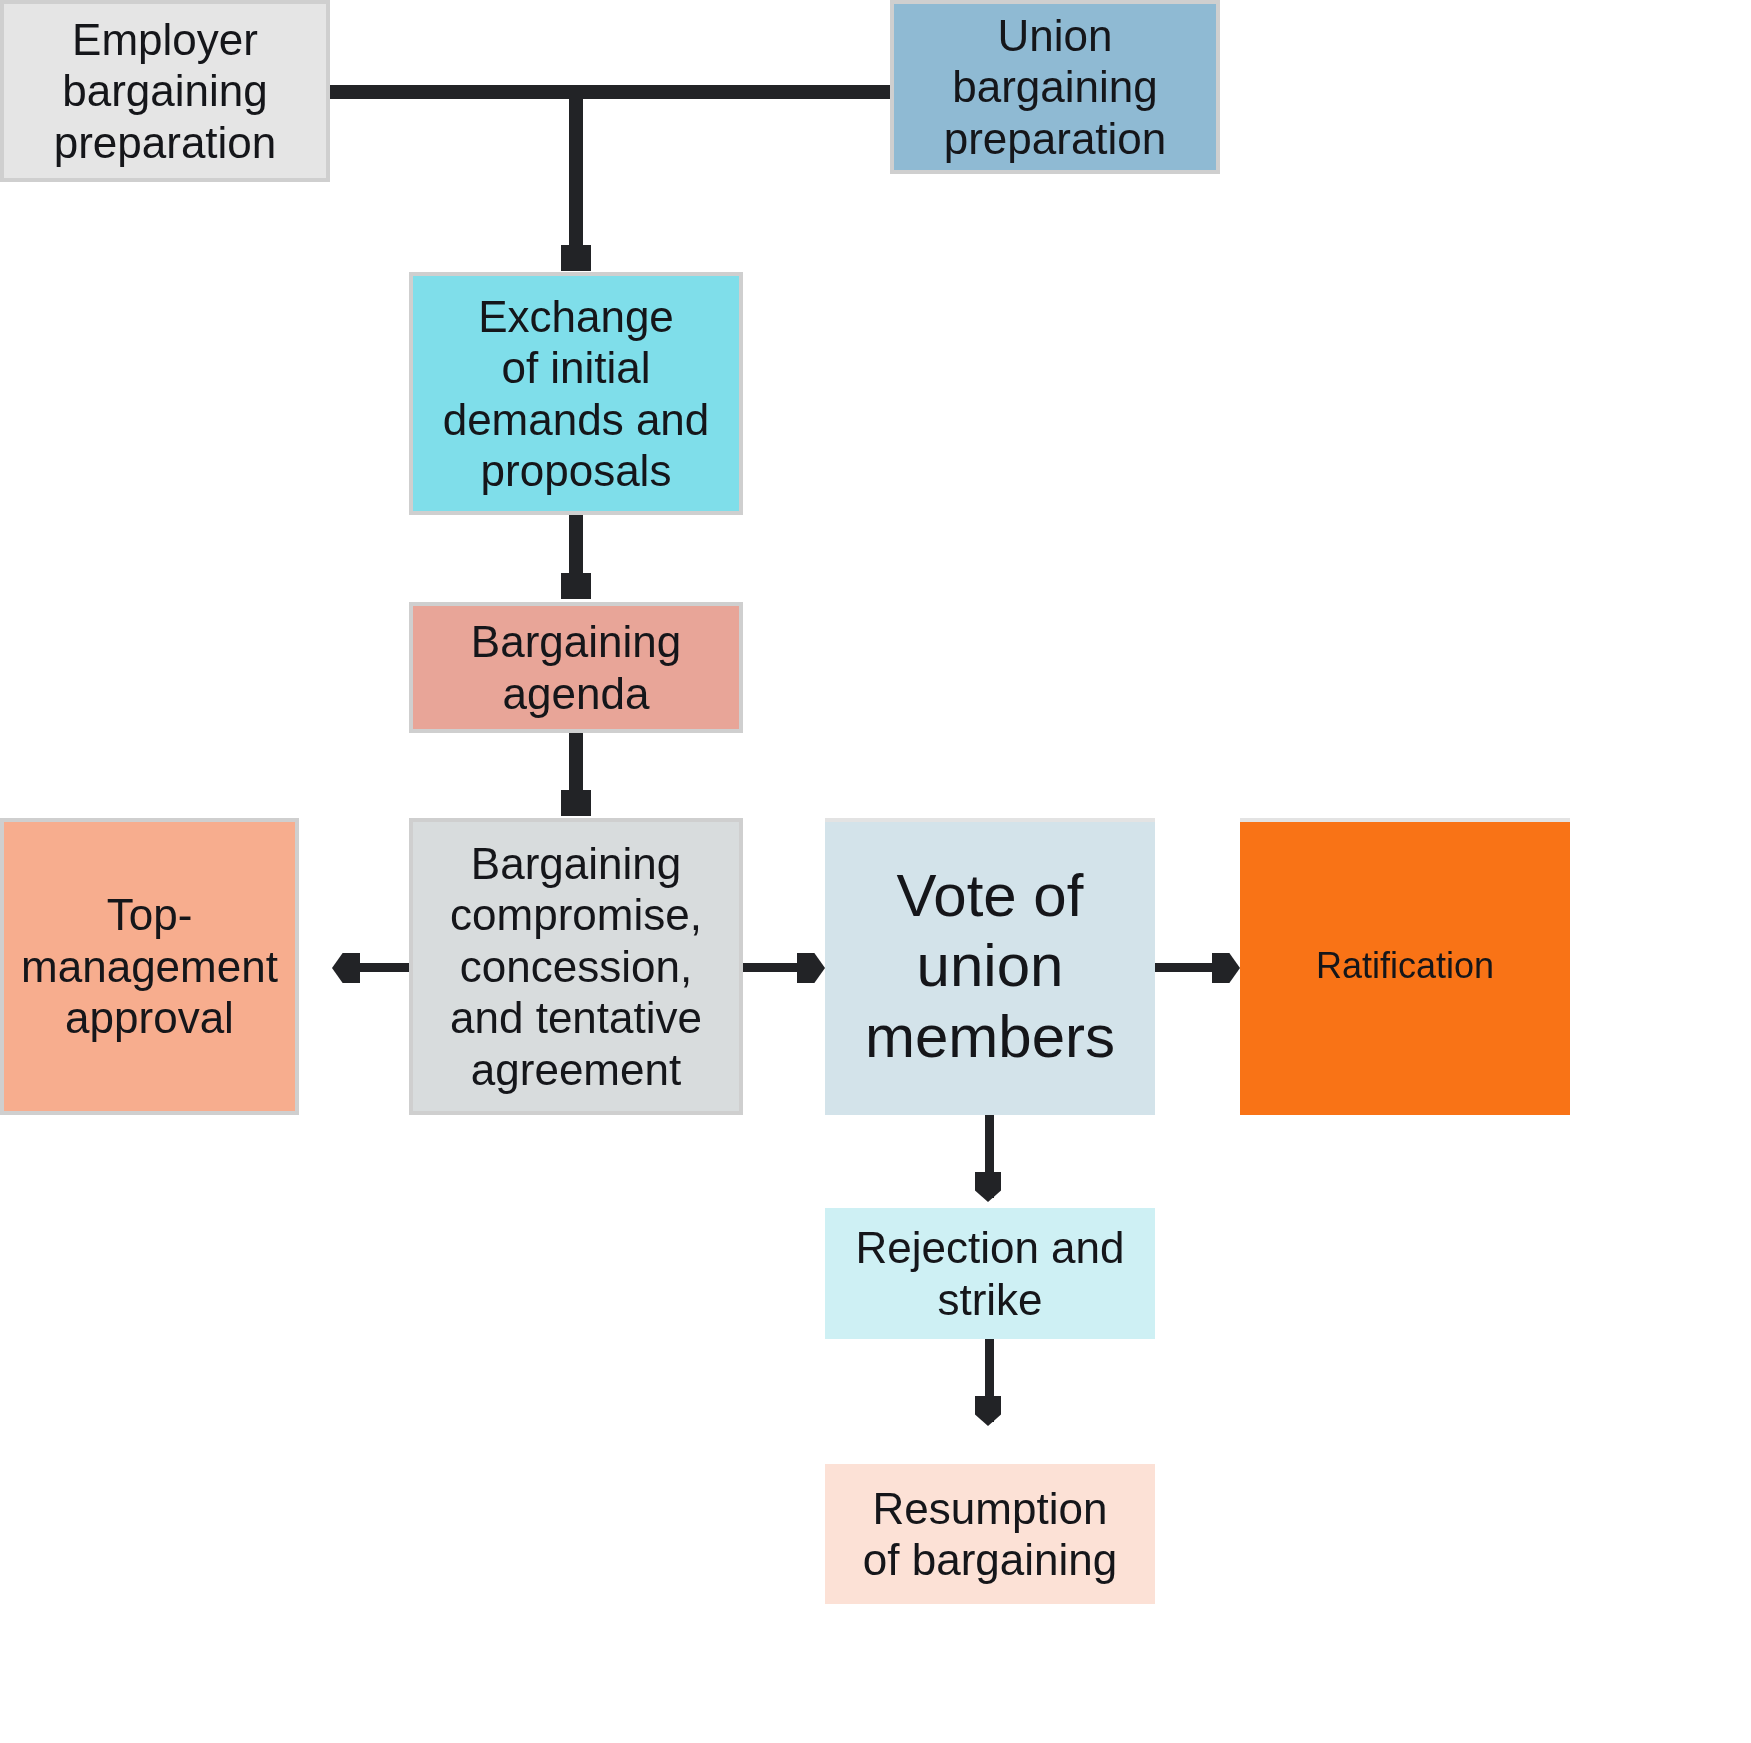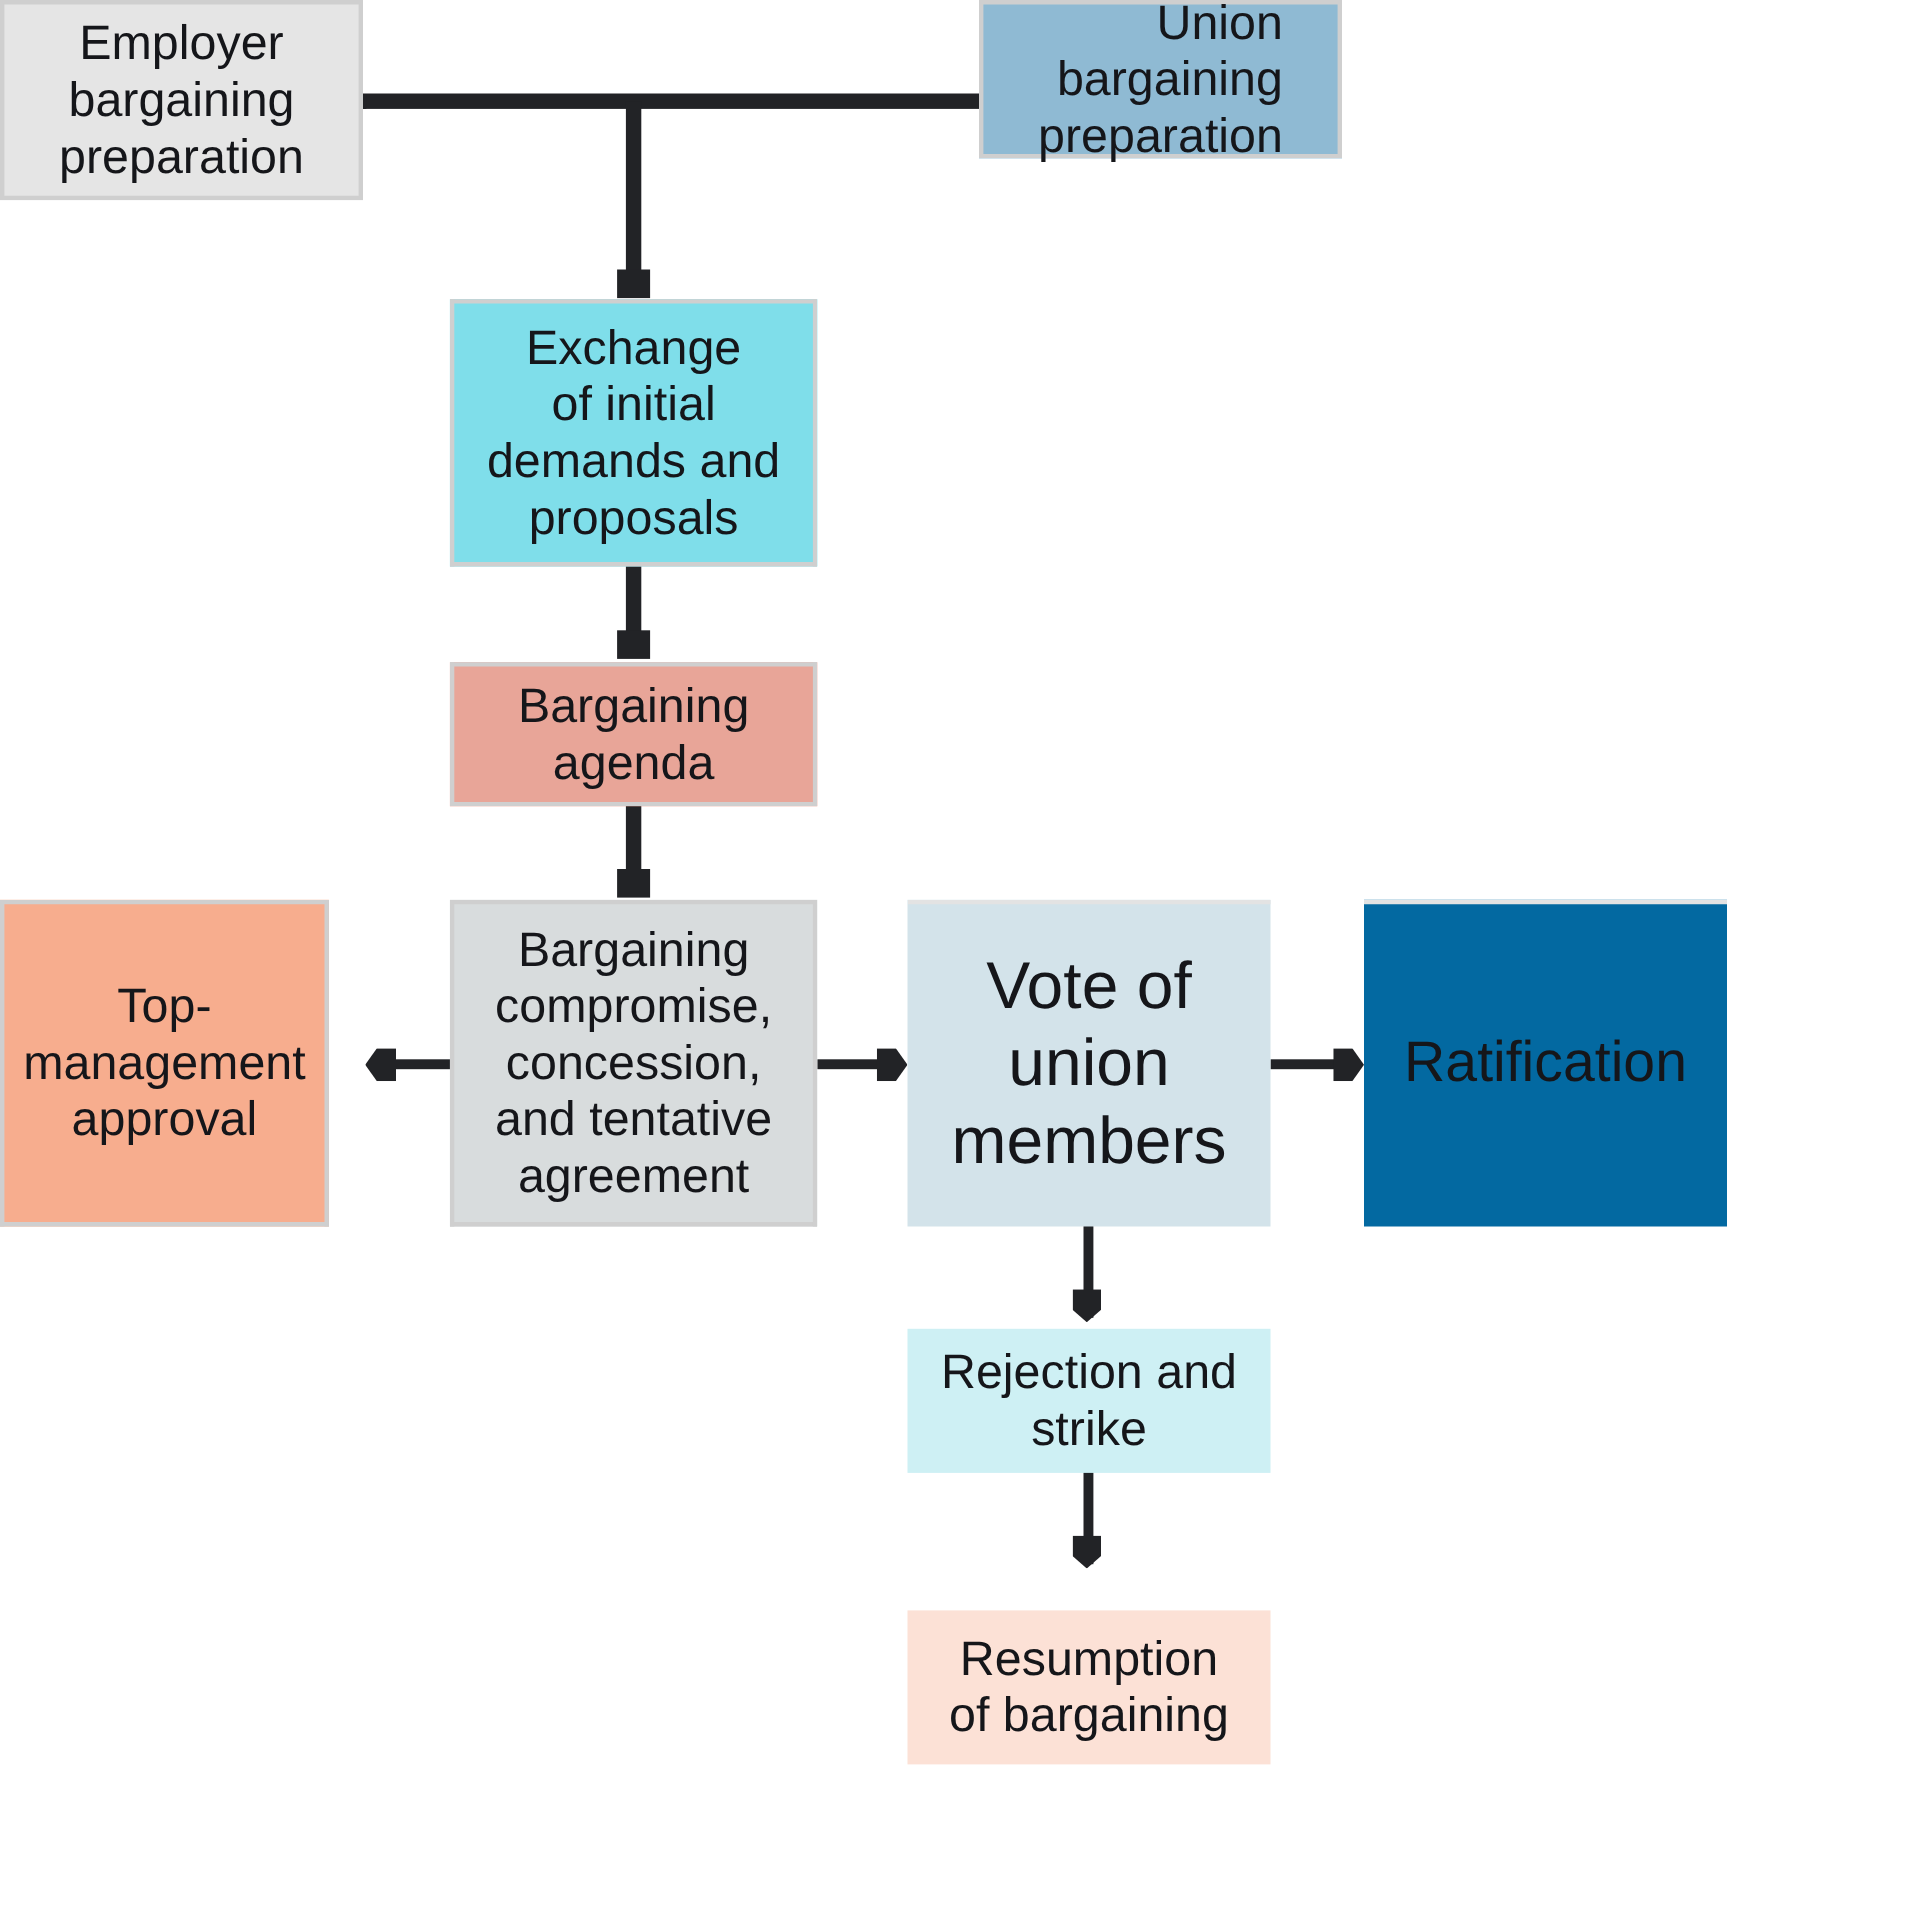--- a/index.html
+++ b/index.html
@@ -107,21 +107,21 @@
 
   <div class="line-v-thin" style="left:985px; top:1336px; height:86px;"></div>
   <div class="head" style="left:975px; top:1396px; width:26px; height:30px; clip-path: polygon(0% 0%, 100% 0%, 100% 62%, 50% 100%, 0% 62%);"></div>
 
   <div class="node bevel" style="left:0px; top:0px; width:330px; height:182px; background:#e5e5e5; font-size:44px;">
     <span>Employer
 bargaining
 preparation</span>
   </div>
 
-  <div class="node bevel" style="left:890px; top:0px; width:330px; height:144px; background:#8fbad3; font-size:44px;text-align:right;">
+  <div class="node bevel" style="left:890px; top:0px; width:330px; height:174px; background:#8fbad3; font-size:44px;">
     <span>Union
 bargaining
 preparation</span>
   </div>
 
   <div class="node bevel" style="left:409px; top:272px; width:334px; height:243px; background:#7fdeea; font-size:44px;">
     <span>Exchange
 of initial
 demands and
 proposals</span>
@@ -144,21 +144,21 @@
 concession,
 and tentative
 agreement</span>
   </div>
 
   <div class="node bevel-soft" style="left:825px; top:818px; width:330px; height:297px; background:#d3e3ea; font-size:60px;">
     <span>Vote of union
 members</span>
   </div>
 
-  <div class="node bevel-soft" style="left:1240px; top:818px; width:330px; height:297px; background:#0369a1; font-size:52px;">
+  <div class="node bevel-soft" style="left:1240px; top:818px; width:330px; height:297px; background:#f97316; font-size:36px;">
     <span>Ratification</span>
   </div>
 
   <div class="node" style="left:825px; top:1208px; width:330px; height:131px; background:#cef0f4; font-size:44px;">
     <span>Rejection and
 strike</span>
   </div>
 
   <div class="node" style="left:825px; top:1428px; width:330px; height:140px; background:#fce1d6; font-size:44px;margin-top:36px;">
     <span>Resumption

